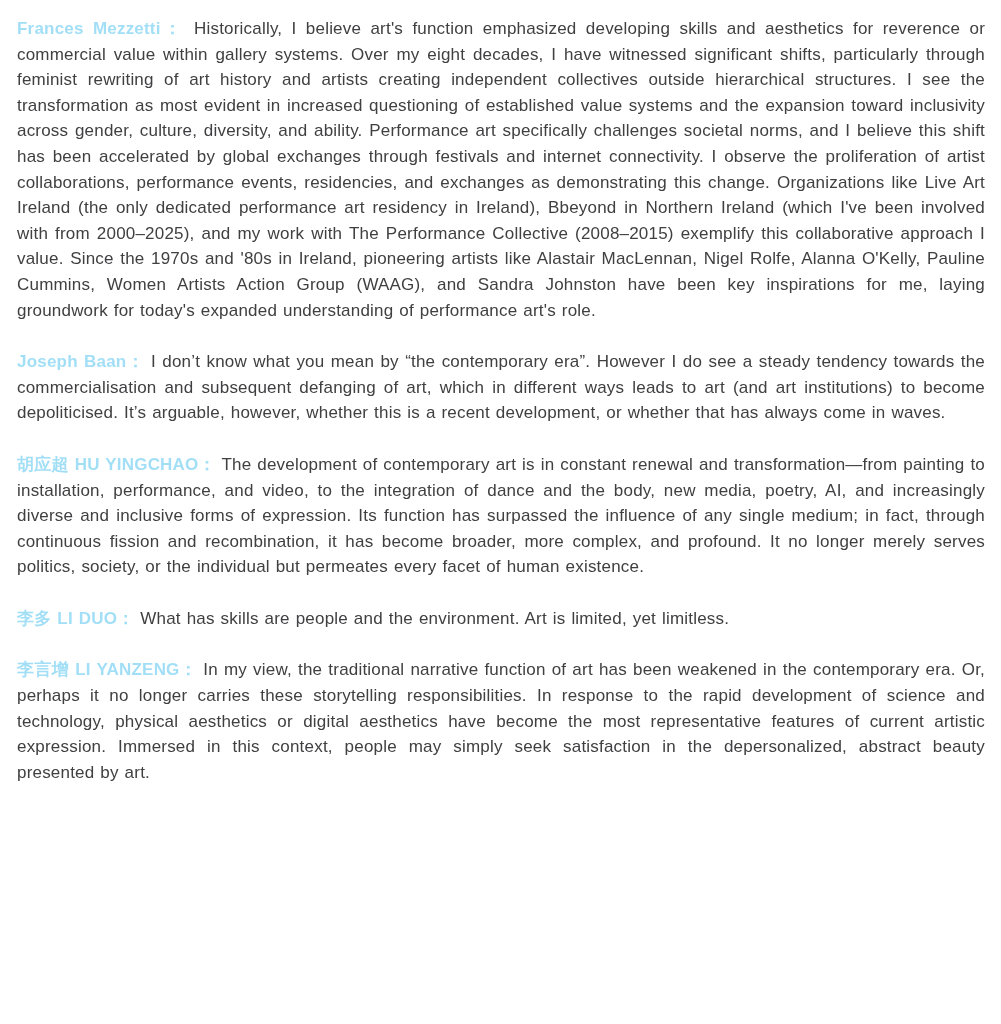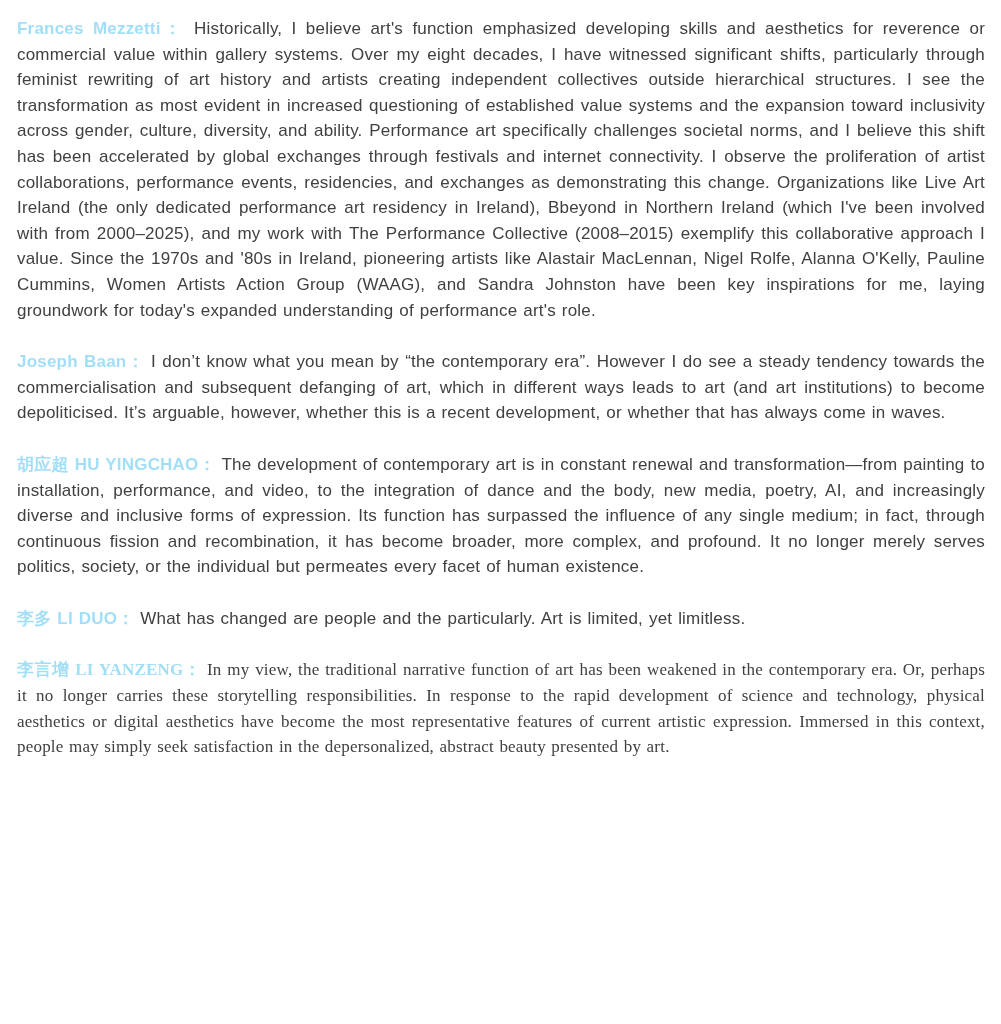--- a/index.html
+++ b/index.html
@@ -20,34 +20,33 @@
     margin: 0 0 26px 0;
     font-size: 17px;
     line-height: 25.6px;
     color: #404042;
     text-align: justify;
     letter-spacing: 0.2px;
     word-spacing: 1px;
   }
   p.response:last-child {
     margin-bottom: 12px;
-    font-family: Liberation Serif, serif;
   }
   .speaker {
     color: #a2dff7;
     font-weight: bold;
   }
 </style>
 </head>
 <body>
 
 <main class="transcript">
 
     <p class="response"><span class="speaker"><span>Frances Mezzetti</span><span>：</span></span> <span>Historically, I believe art's function emphasized developing skills and aesthetics for reverence or commercial value within gallery systems. Over my eight decades, I have witnessed significant shifts, particularly through feminist rewriting of art history and artists creating independent collectives outside hierarchical structures. I see the transformation as most evident in increased questioning of established value systems and the expansion toward inclusivity across gender, culture, diversity, and ability. Performance art specifically challenges societal norms, and I believe this shift has been accelerated by global exchanges through festivals and internet connectivity. I observe the proliferation of artist collaborations, performance events, residencies, and exchanges as demonstrating this change. Organizations like Live Art Ireland (the only dedicated performance art residency in Ireland), Bbeyond in Northern Ireland (which I've been involved with from 2000–2025), and my work with The Performance Collective (2008–2015) exemplify this collaborative approach I value. Since the 1970s and '80s in Ireland, pioneering artists like Alastair MacLennan, Nigel Rolfe, Alanna O'Kelly, Pauline Cummins, Women Artists Action Group (WAAG), and Sandra Johnston have been key inspirations for me, laying groundwork for today's expanded understanding of performance art's role.</span></p>
 
     <p class="response"><span class="speaker"><span>Joseph Baan</span><span>：</span></span> <span>I don’t know what you mean by “the contemporary era”. However I do see a steady tendency towards the commercialisation and subsequent defanging of art, which in different ways leads to art (and art institutions) to become depoliticised. It’s arguable, however, whether this is a recent development, or whether that has always come in waves.</span></p>
 
     <p class="response"><span class="speaker"><span>胡应超 HU YINGCHAO</span><span>：</span></span> <span>The development of contemporary art is in constant renewal and transformation—from painting to installation, performance, and video, to the integration of dance and the body, new media, poetry, AI, and increasingly diverse and inclusive forms of expression. Its function has surpassed the influence of any single medium; in fact, through continuous fission and recombination, it has become broader, more complex, and profound. It no longer merely serves politics, society, or the individual but permeates every facet of human existence.</span></p>
 
-    <p class="response"><span class="speaker"><span>李多 LI DUO</span><span>：</span></span> <span>What has changed are people and the particularly. Art is limited, yet limitless.</span></p>
+    <p class="response"><span class="speaker"><span>李多 LI DUO</span><span>：</span></span> <span>What has skills are people and the environment. Art is limited, yet limitless.</span></p>
 
     <p class="response"><span class="speaker"><span>李言增 LI YANZENG</span><span>：</span></span> <span>In my view, the traditional narrative function of art has been weakened in the contemporary era. Or, perhaps it no longer carries these storytelling responsibilities. In response to the rapid development of science and technology, physical aesthetics or digital aesthetics have become the most representative features of current artistic expression. Immersed in this context, people may simply seek satisfaction in the depersonalized, abstract beauty presented by art.</span></p>
   </main>
 
 </body></html>

